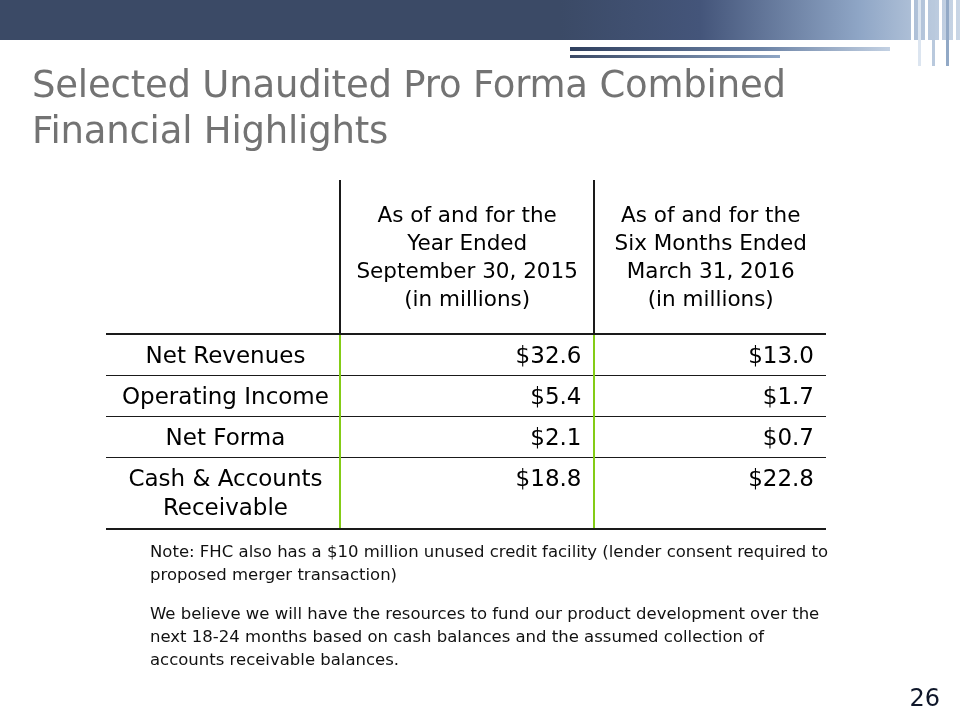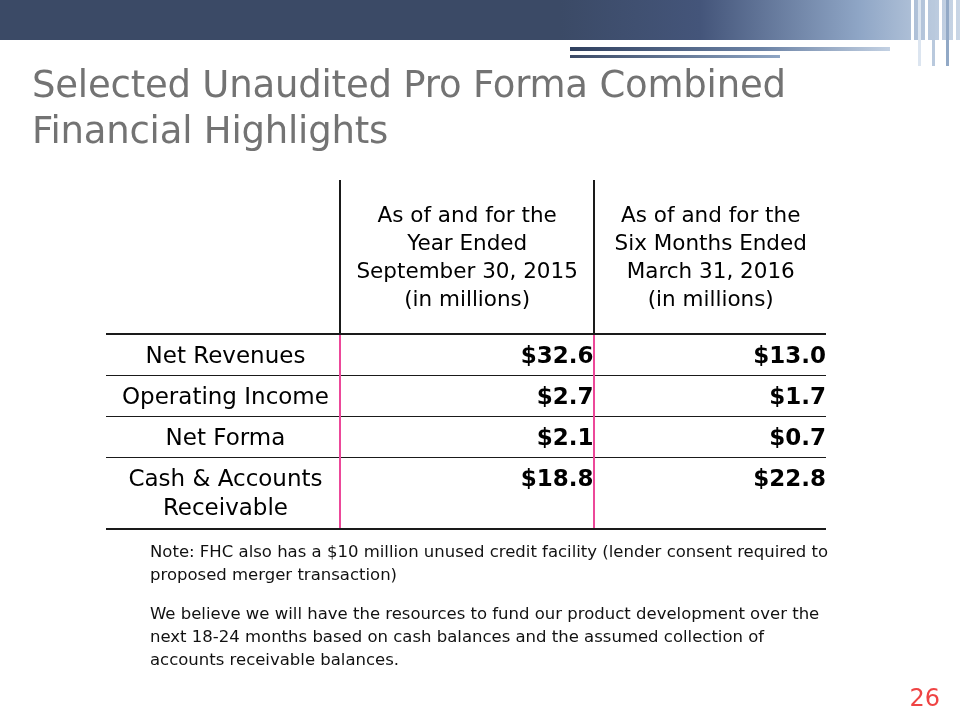--- a/index.html
+++ b/index.html
@@ -120,22 +120,22 @@
     border-bottom: 1px solid #1a1a1a;
     font-size: 23px;
     line-height: 28px;
   }
   .body-row td.label {
     text-align: center;
     padding-left: 6px;
   }
   .body-row td.val {
     text-align: right;
-    border-left: 2px solid #ec4899;
-    font-weight: bold;
+    padding-right: 12px;
+    border-left: 2px solid #84cc16;
   }
   .body-row.tall td {
     height: 64px;
     vertical-align: top;
     padding-top: 6px;
   }
   .body-row.tall td.label {
     line-height: 29px;
   }
   .body-row.last td {
@@ -155,21 +155,21 @@
   .notes p {
     margin: 0 0 16px 0;
   }
 
   
   .page-number {
     position: absolute;
     right: 20px;
     bottom: 8px;
     font-size: 24px;
-    color: #ef4444;
+    color: #0f172a;
   }
 </style>
 </head>
 <body>
 
 <div class="top-band"></div>
 <div class="top-band-fade"></div>
 <div class="top-stripes">
   <i class="s1"></i>
     <i class="s2"></i>
@@ -201,21 +201,21 @@
       <div>(in millions)</div>
     </th>
   </tr>
   <tr class="body-row">
     <td class="label">Net Revenues</td>
     <td class="val">$32.6</td>
     <td class="val">$13.0</td>
   </tr>
   <tr class="body-row">
     <td class="label">Operating Income</td>
-    <td class="val">$2.7</td>
+    <td class="val">$5.4</td>
     <td class="val">$1.7</td>
   </tr>
   <tr class="body-row">
     <td class="label">Net Forma</td>
     <td class="val">$2.1</td>
     <td class="val">$0.7</td>
   </tr>
   <tr class="body-row tall last">
     <td class="label">Cash &amp; Accounts Receivable</td>
     <td class="val">$18.8</td>

